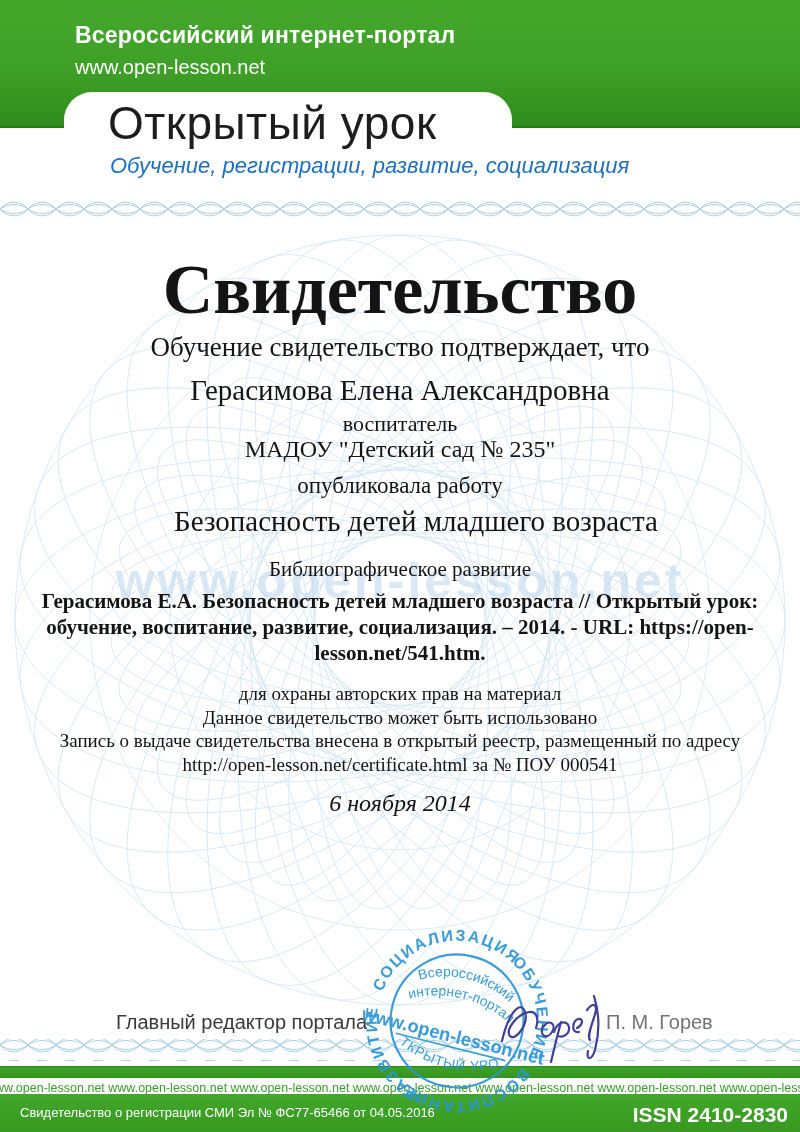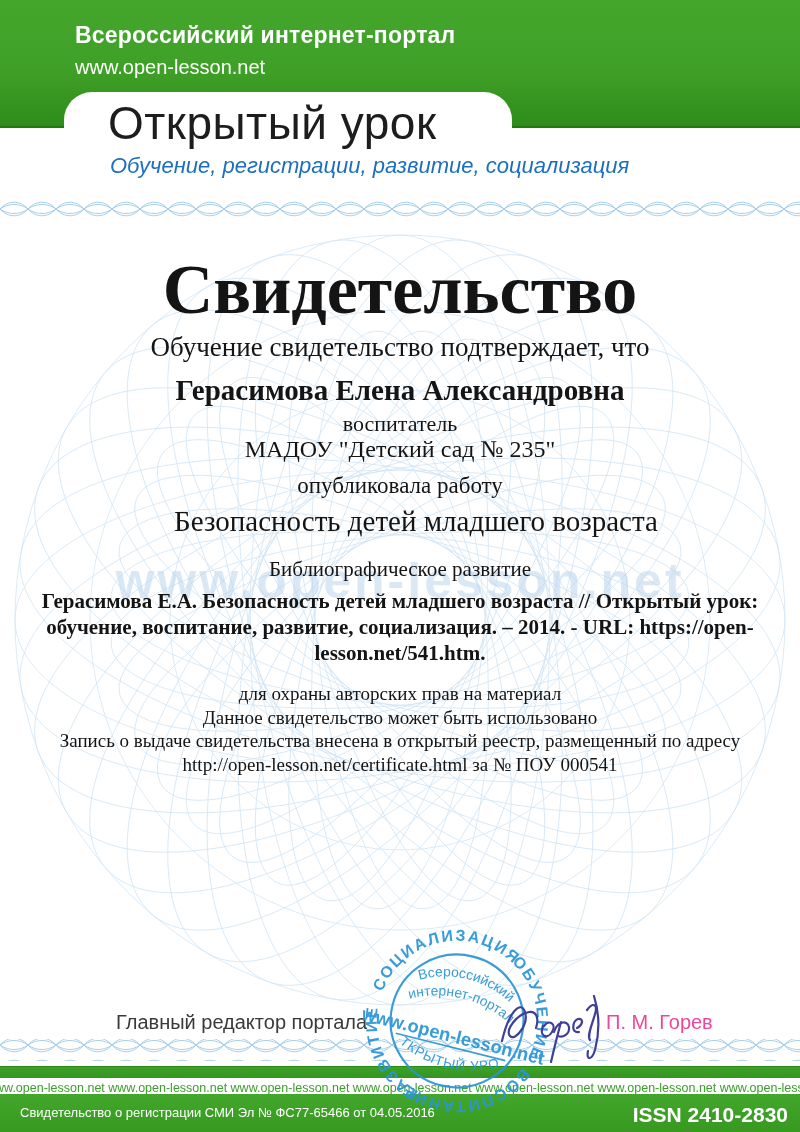--- a/index.html
+++ b/index.html
@@ -25,33 +25,33 @@
   .tab-title{position:absolute;left:108px;top:96px;z-index:5;color:#1d1d1d;
     font-size:46px;font-weight:500;letter-spacing:.5px;}
   .tab-subtitle{position:absolute;left:110px;top:153px;z-index:5;color:#1c6fc0;
     font-size:22px;font-style:italic;}
 
   
   .ctext{position:absolute;left:0;width:100%;text-align:center;z-index:2;
     font-family:"Liberation Serif",serif;color:#141414;white-space:nowrap;}
   .cert-title{top:250px;font-size:70px;font-weight:bold;}
   .confirm-line{top:332px;font-size:27px;}
-  .person-name{top:374px;font-size:29px;font-weight:bold;}
+  .person-name{top:374px;font-size:29px;font-weight:normal;}
   .person-role{top:411px;font-size:22px;}
   .organization{top:436px;font-size:24px;}
   .action-line{top:473px;font-size:23px;}
   .work-title{top:505px;font-size:29px;font-weight:normal;padding-left:16px;}
   .biblio-label{top:557px;font-size:21px;}
   .citation{top:588px;font-size:21px;font-weight:bold;line-height:26px;}
   .notes{top:682px;font-size:19px;line-height:23.5px;}
   .issue-date{top:790px;font-size:24px;font-style:italic;}
 
   
   .editor-role{position:absolute;left:116px;top:1011px;z-index:5;color:#3a3a3a;font-size:20px;}
-  .editor-name{position:absolute;left:606px;top:1011px;z-index:5;color:#ec4899;font-size:20px;}
+  .editor-name{position:absolute;left:606px;top:1011px;z-index:5;color:#737373;font-size:20px;}
   .stamp-svg{position:absolute;left:348px;top:912px;width:218px;height:218px;z-index:6;opacity:.93;}
   .sign-svg{position:absolute;left:497px;top:986px;width:110px;height:80px;z-index:7;}
 
   
   .strip-green{position:absolute;left:0;top:1066px;width:800px;height:12px;z-index:5;
     background:linear-gradient(to bottom,#3da226,#349420);border-top:1px solid #2b8a18;box-sizing:border-box;}
   .url-band{position:absolute;left:0;top:1078px;width:800px;height:16px;z-index:5;background:#ffffff;
     overflow:hidden;}
   .url-band span{display:inline-block;margin-left:-14px;white-space:nowrap;color:#3aa02a;
     font-size:12.5px;line-height:16px;}
@@ -146,20 +146,21 @@
     <div>lesson.net/541.htm.</div>
   </div>
 
   <div class="ctext notes">
     <div>для охраны авторских прав на материал</div>
     <div>Данное свидетельство может быть использовано</div>
     <div>Запись о выдаче свидетельства внесена в открытый реестр, размещенный по адресу</div>
     <div>http://open-lesson.net/certificate.html за № ПОУ 000541</div>
   </div>
 
+  <div class="ctext issue-date">6 ноября 2014</div>
 
   <div class="editor-role">Главный редактор портала</div>
   <div class="editor-name">П. М. Горев</div>
 
   <svg class="stamp-svg" viewBox="-110 -110 220 220">
     <g transform="rotate(14)" fill="#2b95d6" font-family="Liberation Sans, sans-serif">
       <circle r="67" fill="none" stroke="#2b95d6" stroke-width="2.2"></circle>
       <path id="ringPath" d="M -81,0 A 81 81 0 1 1 81,0 A 81 81 0 1 1 -81,0" fill="none"></path>
       <text font-size="16" font-weight="bold" letter-spacing="2">
         <textPath href="#ringPath" startOffset="2%">СОЦИАЛИЗАЦИЯ</textPath>

